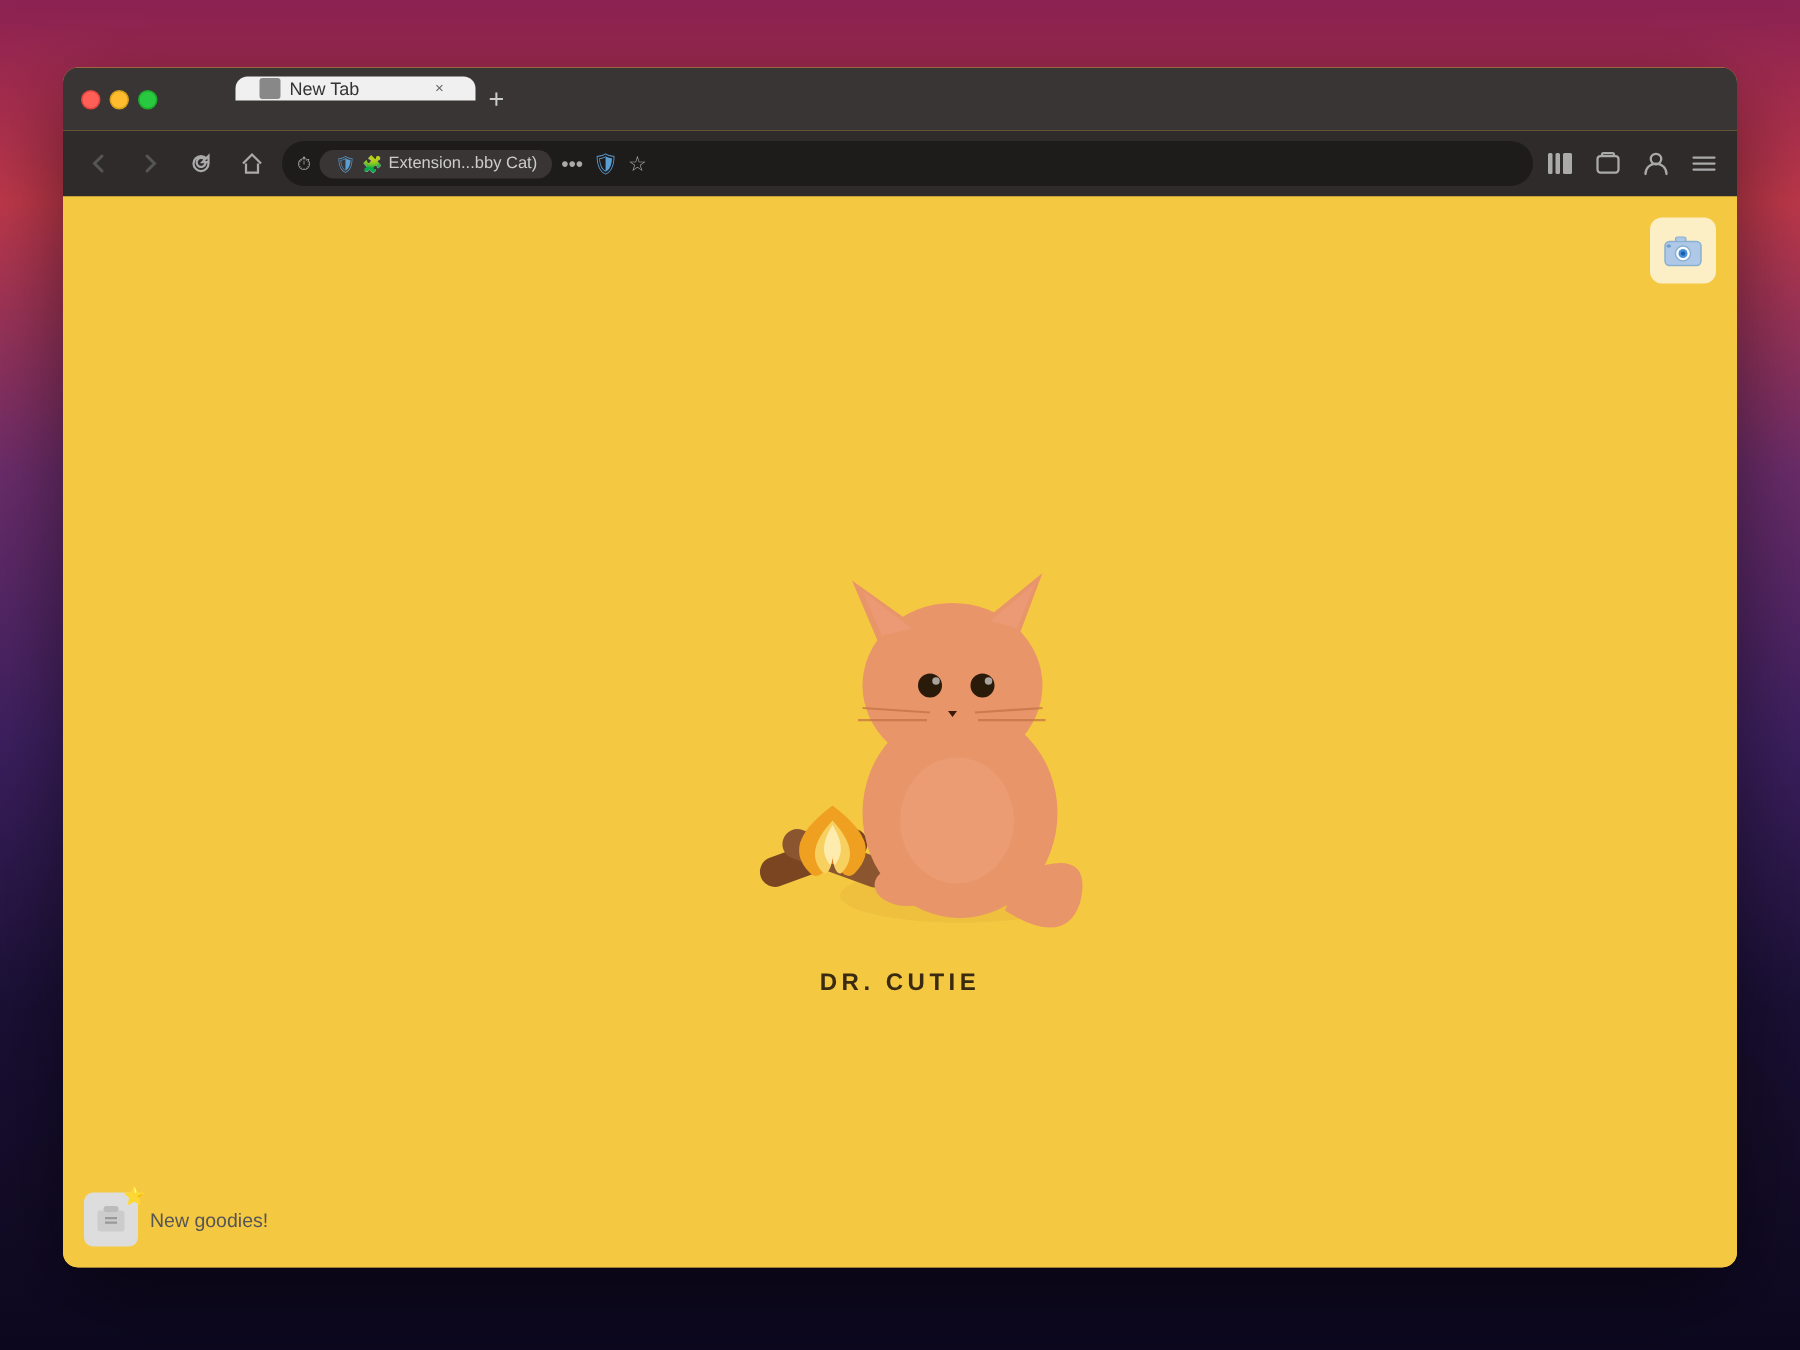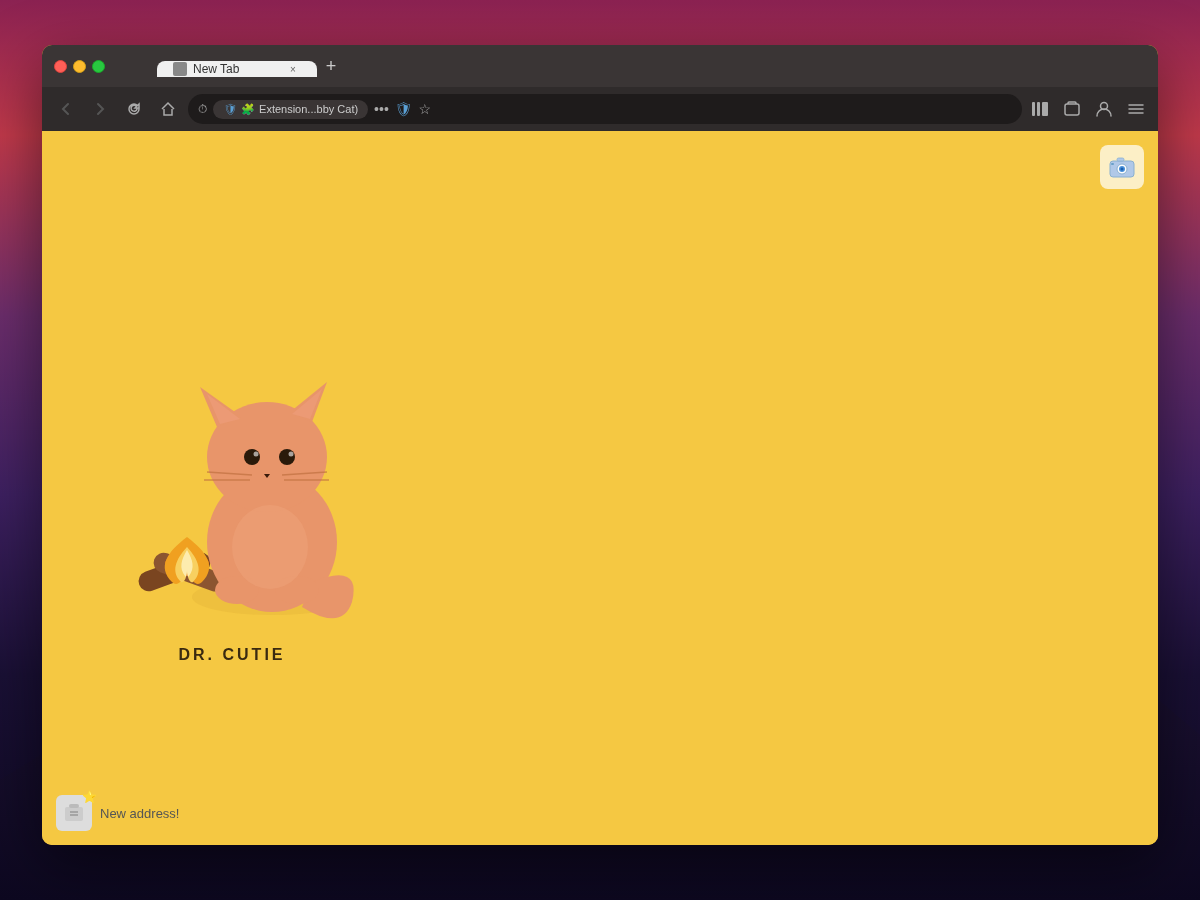--- a/index.html
+++ b/index.html
@@ -68,21 +68,21 @@
       height: 13px;
       border-radius: 50%;
     }
 
     .tl-red { background: #ff5f57; border: 1px solid #e0443e; }
     .tl-yellow { background: #febc2e; border: 1px solid #d4a017; }
     .tl-green { background: #28c840; border: 1px solid #1aab29; }
 
     .tab-bar {
       display: flex;
-      align-items: center;
+      align-items: flex-start;
       flex: 1;
       height: 100%;
       padding-left: 36px;
     }
 
     .tab {
       display: flex;
       align-items: center;
       gap: 6px;
       padding: 0 16px;
@@ -215,21 +215,21 @@
     }
 
     
     .content {
       width: 100%;
       height: calc(100% - 86px);
       background: #f5c842;
       position: relative;
       display: flex;
       align-items: center;
-      justify-content: flex-start;
+      justify-content: center;
     }
 
     
     .cat-scene {
       position: relative;
       display: flex;
       flex-direction: column;
       align-items: center;
       gap: 0;
     }
@@ -460,19 +460,19 @@
       <div class="notification">
         <div class="notif-icon">
           <svg width="24" height="24" viewBox="0 0 24 24" fill="none">
             <rect x="3" y="6" width="18" height="14" rx="2" fill="#ccc"></rect>
             <rect x="7" y="3" width="10" height="4" rx="2" fill="#bbb"></rect>
             <line x1="8" y1="11" x2="16" y2="11" stroke="#999" stroke-width="1.5"></line>
             <line x1="8" y1="14" x2="16" y2="14" stroke="#999" stroke-width="1.5"></line>
           </svg>
           <span class="notif-star">⭐</span>
         </div>
-        <span style="font-size:13px;color:#555;font-weight:500;">New address!</span>
+        <span style="font-size:13px;color:#555;font-weight:500;">New goodies!</span>
       </div>
 
     </div>
   </div>
 
 </div>
 
 </body></html>

